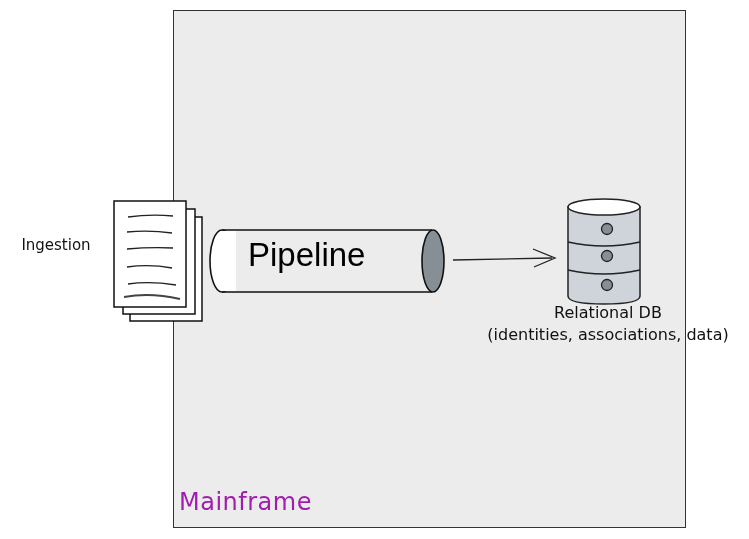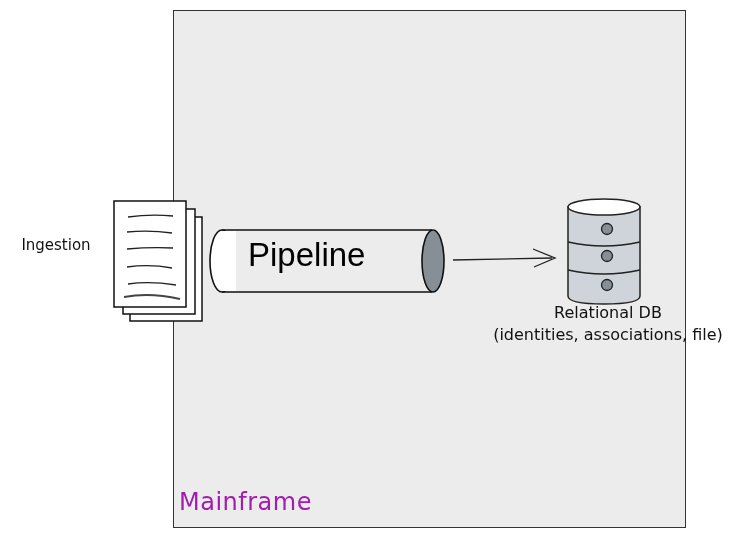--- a/index.html
+++ b/index.html
@@ -63,14 +63,14 @@
 </svg>
 
 <div class="pipe-label">Pipeline</div>
 
 <div class="ing-label">
   <div>Ingestion</div>
 </div>
 
 <div class="db-label">
   <div>Relational DB</div>
-  <div>(identities, associations, file)</div>
+  <div>(identities, associations, data)</div>
 </div>
 
 </body></html>

